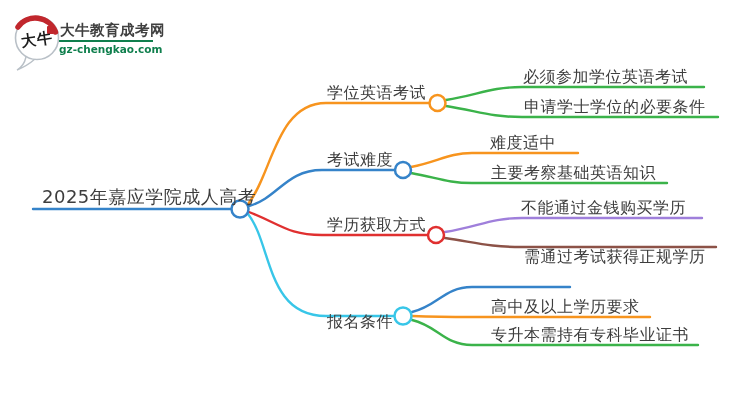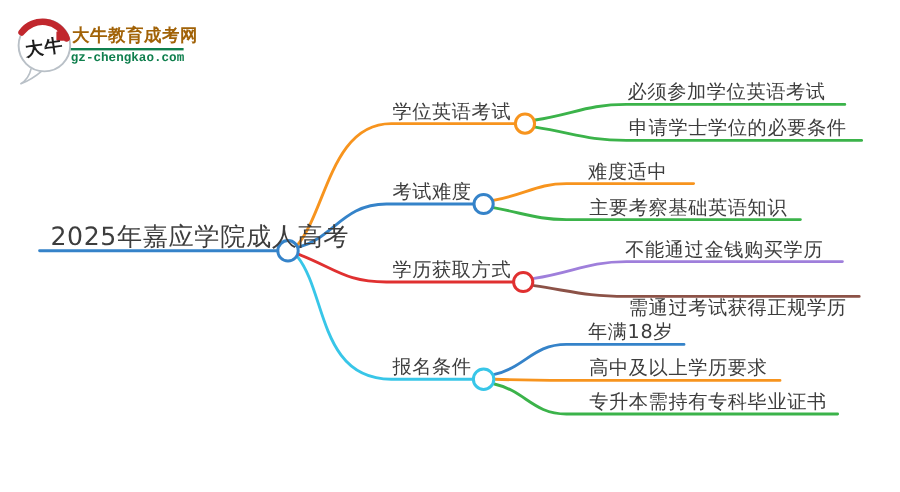--- a/index.html
+++ b/index.html
@@ -16,30 +16,30 @@
   .ln-red{stroke:#e03030;}
   .ln-cyan{stroke:#38c6e8;}
   .ln-purple{stroke:#9f7fdb;}
   .ln-brown{stroke:#8c5247;}
   .dot{fill:#ffffff;stroke-width:2.5;}
   
   .node{
     position:absolute;white-space:nowrap;color:#3d3d3d;
     font-size:16px;line-height:19px;letter-spacing:0.5px;
   }
-  .node.root{font-size:21px;line-height:22px;letter-spacing:0.5px;}
+  .node.root{font-size:18px;line-height:22px;letter-spacing:0.5px;}
   
   .logo-name{
-    position:absolute;left:60px;top:21px;color:#a16207;font-weight:bold;
+    position:absolute;left:60px;top:21px;color:#404040;font-weight:bold;
     font-size:14.5px;line-height:18px;letter-spacing:0.5px;white-space:nowrap;
   }
   .logo-rule{position:absolute;left:59px;top:40px;width:94px;height:2px;background:#0f7f4d;}
   .logo-url{
     position:absolute;left:59px;top:43px;color:#0f7f4d;font-weight:bold;
-    font-size:10.5px;line-height:12px;white-space:nowrap;font-family:Liberation Mono, monospace;
+    font-size:10.5px;line-height:12px;white-space:nowrap;
   }
 </style>
 </head>
 <body>
 
 <div class="stage">
 
   <svg width="750" height="410" viewBox="0 0 750 410">
 
     <g>
@@ -88,18 +88,17 @@
   <div class="node" style="left:524px;top:97px;">申请学士学位的必要条件</div>
 
   <div class="node" style="left:327px;top:150px;">考试难度</div>
   <div class="node" style="left:490px;top:133px;">难度适中</div>
   <div class="node" style="left:491px;top:163px;">主要考察基础英语知识</div>
 
   <div class="node" style="left:327px;top:215px;">学历获取方式</div>
   <div class="node" style="left:521px;top:198px;">不能通过金钱购买学历</div>
   <div class="node" style="left:524px;top:227px;margin-top:20px;">需通过考试获得正规学历</div>
 
-  <div class="node" style="left:327px;top:296px;">报名条件</div>
-  <div class="node" style="left:490px;top:267px;">年满18岁</div>
+  <div class="node" style="left:327px;top:312px;">报名条件</div>
   <div class="node" style="left:491px;top:297px;">高中及以上学历要求</div>
   <div class="node" style="left:491px;top:325px;">专升本需持有专科毕业证书</div>
 
 </div>
 
 </body></html>

